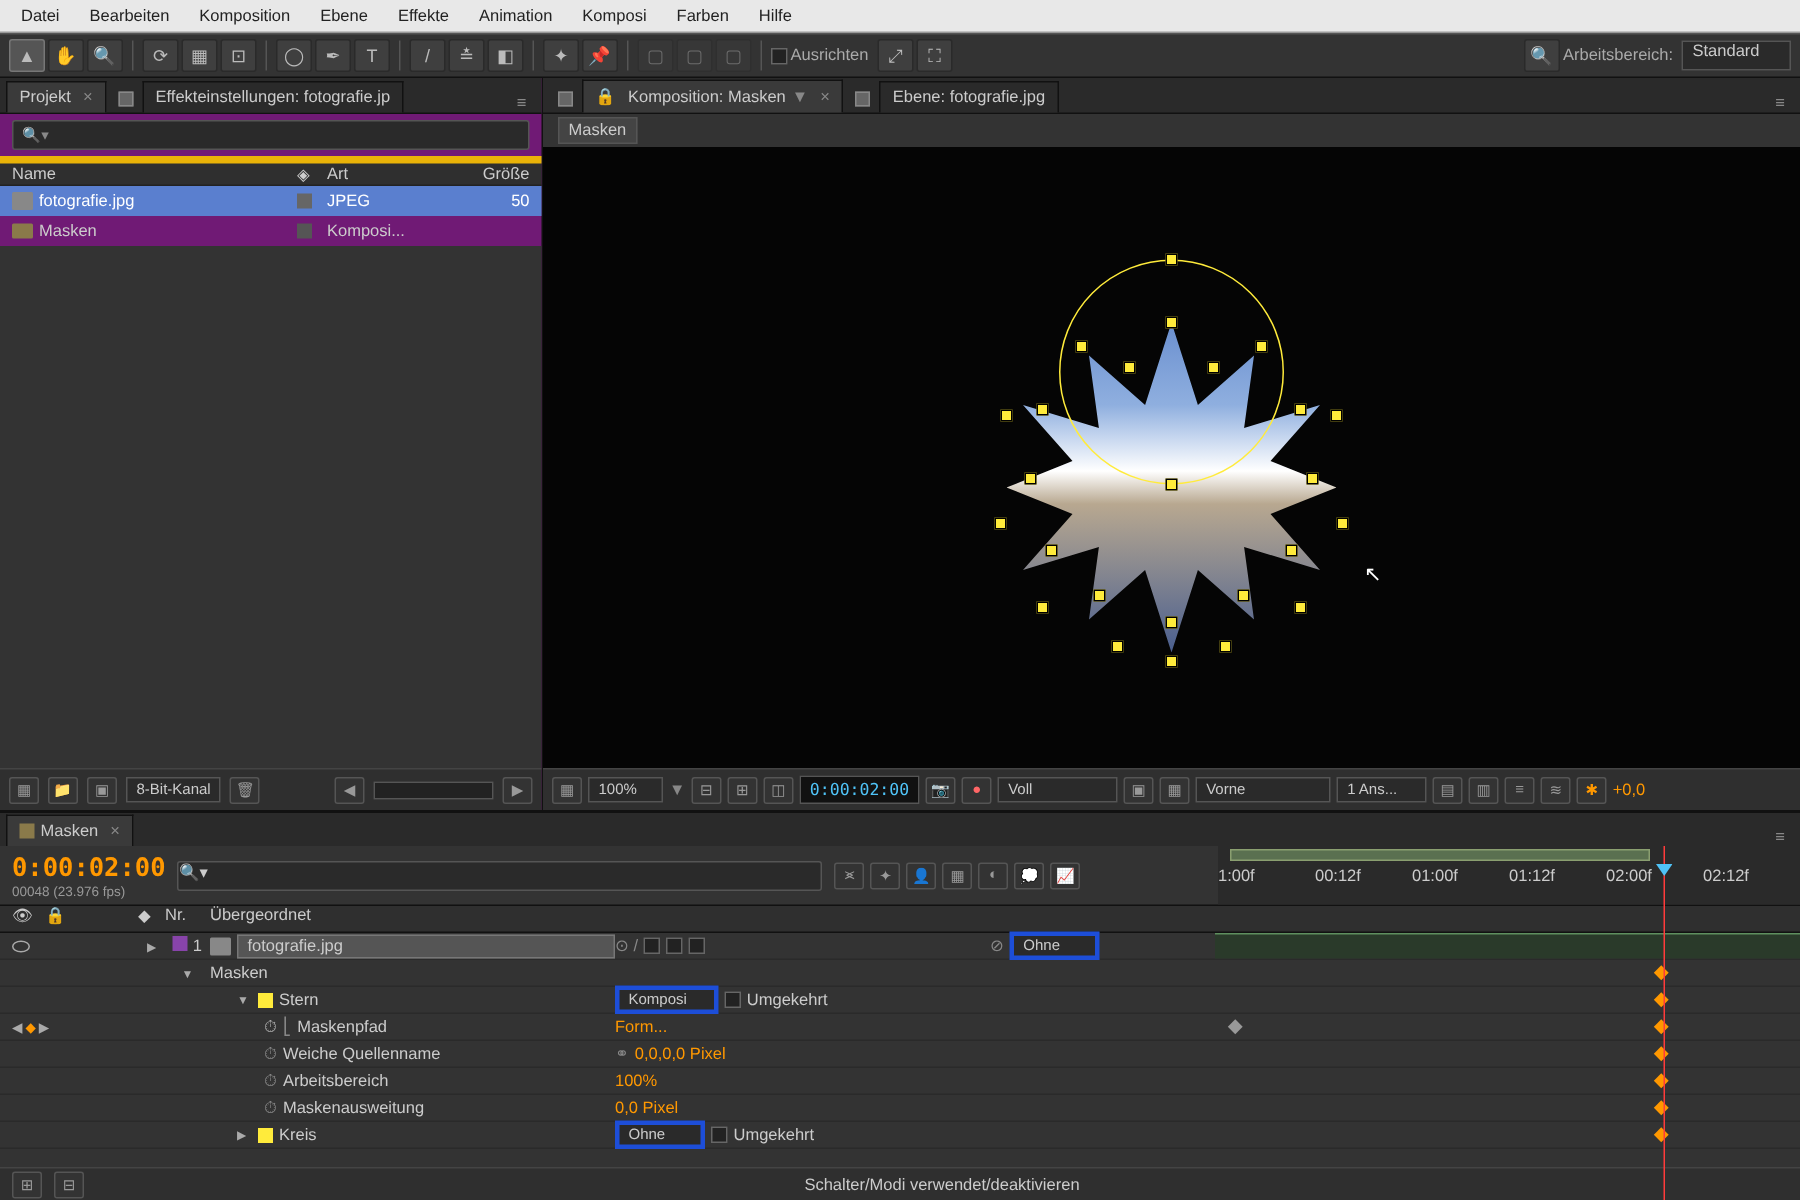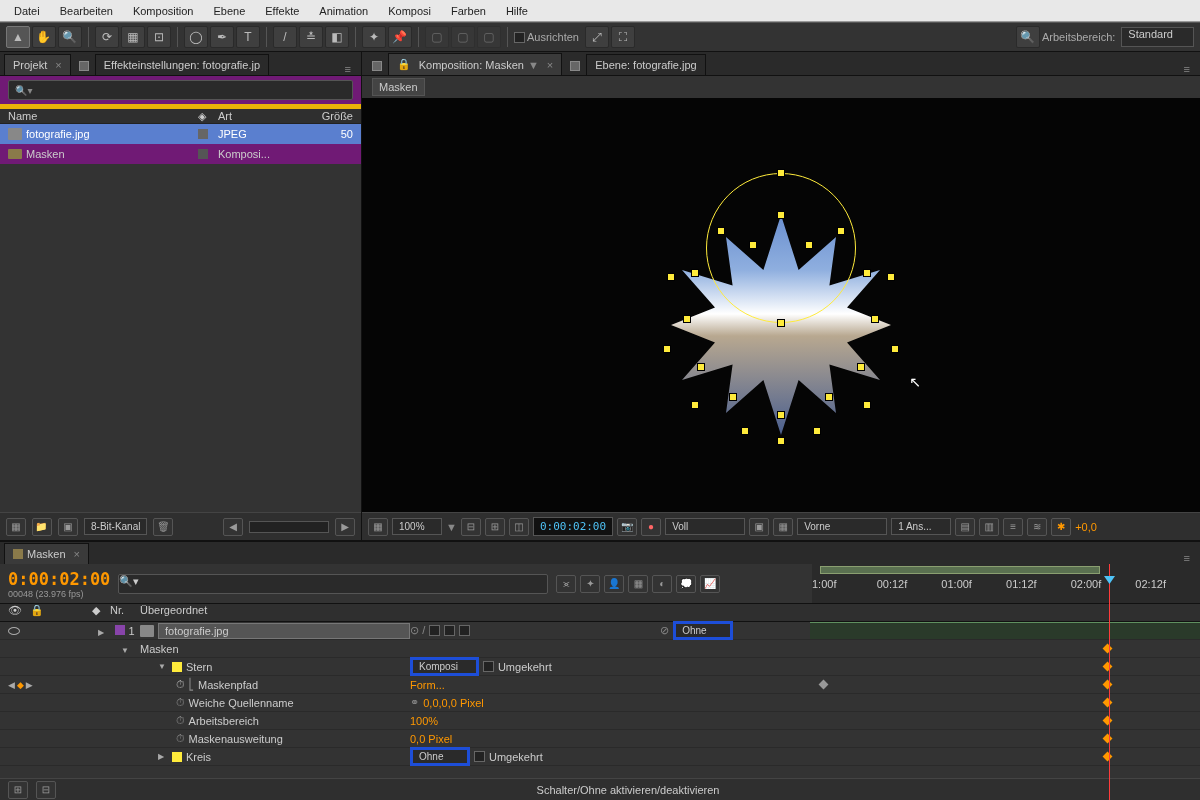--- a/index.html
+++ b/index.html
@@ -490,15 +490,15 @@
     <div class="cF"></div>
       <div class="cG">
         <div class="kf" style="left:294px"></div>
       </div>
   </div>
 
   <div style="flex:1"></div>
   <div class="tlfoot">
     <div class="fbtn">⊞</div>
     <div class="fbtn">⊟</div>
-    <span class="toggle">Schalter/Ohne aktivieren/deaktivieren</span>
+    <span class="toggle">Schalter/Modi verwendet/deaktivieren</span>
   </div>
 </div>
 
 </body></html>

